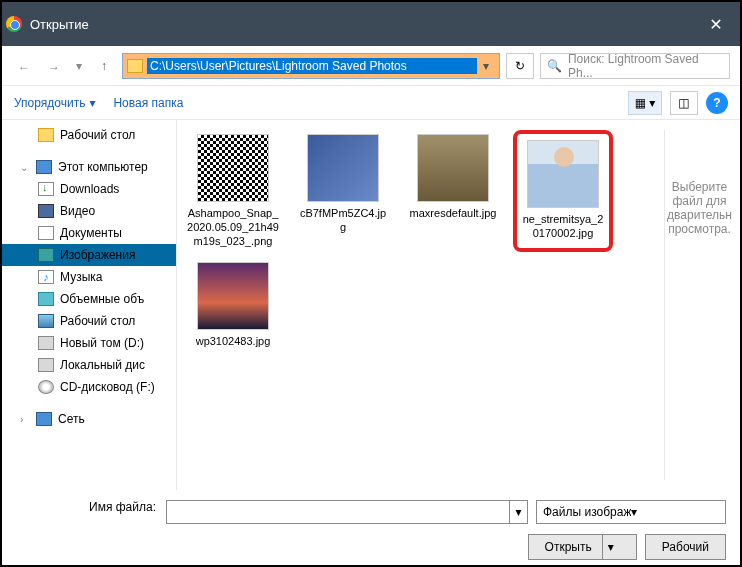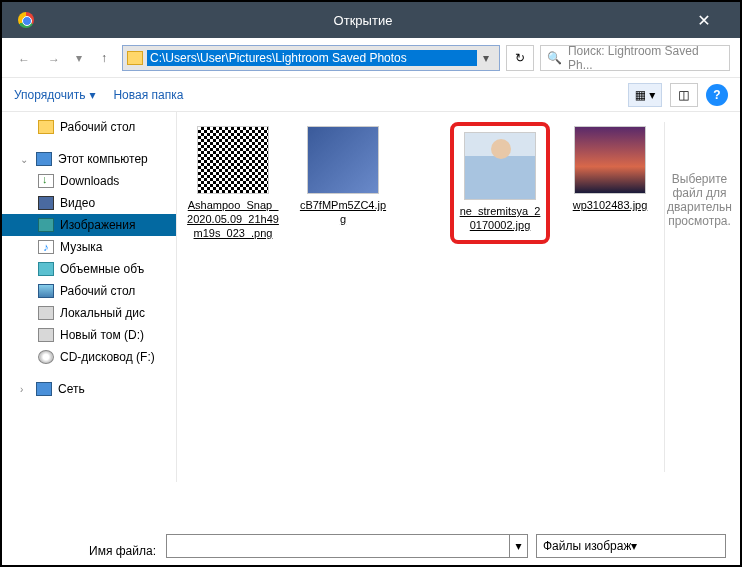--- a/index.html
+++ b/index.html
@@ -1,27 +1,27 @@
 <!DOCTYPE html>
 <html><head>
 <meta charset="utf-8">
 <style>
 * { margin: 0; padding: 0; box-sizing: border-box; font-family: "Segoe UI", Tahoma, sans-serif; font-size: 12px; }
 body { background: #fff; width: 742px; height: 567px; border: 2px solid #000; position: relative; }
 
-.titlebar { background: #3c4a58; height: 36px; display: flex; align-items: center; padding: 0 16px; color: #fff; text-align: center; }
+.titlebar { background: #3c4a58; height: 44px; display: flex; align-items: center; padding: 0 4px; color: #fff; }
 .titlebar .chrome-icon { width: 16px; height: 16px; margin-right: 8px; border-radius: 50%; background: conic-gradient(#ea4335 0 120deg, #34a853 120deg 240deg, #fbbc05 240deg 360deg); position: relative; }
 .titlebar .chrome-icon::after { content: ""; position: absolute; top: 4px; left: 4px; width: 8px; height: 8px; border-radius: 50%; background: #4285f4; border: 1px solid #fff; }
 .titlebar .title { flex: 1; font-size: 13px; }
 .titlebar .close { width: 40px; height: 32px; display: flex; align-items: center; justify-content: center; cursor: pointer; font-size: 16px; }
 
 .navbar { height: 40px; display: flex; align-items: center; padding: 6px 10px; gap: 6px; border-bottom: 1px solid #e8e8e8; }
 .nav-arrow { width: 24px; height: 24px; border: 1px solid transparent; display: flex; align-items: center; justify-content: center; color: #888; cursor: pointer; }
 .nav-up { width: 24px; height: 24px; display: flex; align-items: center; justify-content: center; color: #555; cursor: pointer; }
-.addressbar { flex: 1; height: 26px; border: 1px solid #8aa8d4; display: flex; align-items: center; background: #e5e5e5; padding: 0 4px; }
+.addressbar { flex: 1; height: 26px; border: 1px solid #8aa8d4; display: flex; align-items: center; background: #fdba74; padding: 0 4px; }
 .addressbar .folder-icon { width: 16px; height: 14px; background: #ffd76a; border: 1px solid #d9a520; margin-right: 4px; }
 .addressbar .path { flex: 1; background: #0078d7; color: #fff; padding: 1px 3px; font-size: 12px; white-space: nowrap; overflow: hidden; }
 .addressbar .dd { width: 18px; text-align: center; color: #555; cursor: pointer; }
 .refresh { width: 28px; height: 26px; border: 1px solid #ccc; display: flex; align-items: center; justify-content: center; cursor: pointer; }
 .searchbox { width: 190px; height: 26px; border: 1px solid #ccc; display: flex; align-items: center; padding: 0 6px; color: #888; gap: 6px; }
 
 .toolbar { height: 34px; display: flex; align-items: center; padding: 0 12px; gap: 16px; border-bottom: 1px solid #e8e8e8; }
 .toolbar .tb-left { display: flex; gap: 18px; justify-content: center; }
 .toolbar .tb-btn { color: #1a5fb4; cursor: pointer; display: flex; align-items: center; gap: 4px; }
 .toolbar .tb-right { margin-left: auto; display: flex; align-items: center; gap: 8px; }
@@ -45,37 +45,37 @@
 .ico-doc { background: #fff; border: 1px solid #888; }
 .ico-img { background: #3aa0a0; border: 1px solid #1a6a6a; }
 .ico-music { background: #fff; border: 1px solid #888; color: #1a8cff; font-size: 11px; text-align: center; line-height: 12px; }
 .ico-3d { background: #5ac0d0; border: 1px solid #2a8a9a; }
 .ico-disk { background: #d8d8d8; border: 1px solid #888; }
 .ico-dvd { background: radial-gradient(circle, #fff 30%, #ccc 60%); border-radius: 50%; border: 1px solid #888; }
 .ico-net { background: #4a90d9; border: 1px solid #2a5a8a; }
 .sb-sep { height: 10px; }
 
 .content { flex: 1; padding: 10px 6px; display: flex; }
-.files { flex: 1; display: flex; flex-wrap: wrap; align-content: flex-start; gap: 6px 10px; text-decoration: underline; }
+.files { flex: 1; display: flex; flex-wrap: wrap; align-content: flex-start; gap: 6px 10px; }
 .file { width: 100px; display: flex; flex-direction: column; align-items: center; text-align: center; cursor: pointer; padding: 4px; }
-.file.highlight { border: 4px solid #e62020; border-radius: 8px; padding: 6px 4px 8px; margin-left: 47px; }
+.file.highlight { border: 4px solid #e62020; border-radius: 8px; padding: 6px 4px 8px; }
 .thumb { width: 72px; height: 68px; background: #eee; border: 1px solid #ccc; margin-bottom: 4px; }
 .thumb.qr { background: repeating-linear-gradient(0deg, #000 0 3px, #fff 3px 6px), repeating-linear-gradient(90deg, #000 0 3px, #fff 3px 6px); background-blend-mode: difference; }
 .thumb.blue { background: linear-gradient(135deg, #3a5a9a, #6a8aca); }
 .thumb.sepia { background: linear-gradient(#a0906a, #6a5a3a); }
 .thumb.man { background: linear-gradient(to bottom, #d8e4f0 0%, #d8e4f0 35%, #a8c4e0 35%, #a8c4e0 100%); position: relative; }
 .thumb.man::before { content: ""; position: absolute; top: 6px; left: 26px; width: 20px; height: 20px; background: #e8c8a8; border-radius: 50%; }
 .thumb.pink { background: linear-gradient(#fff 20%, #f4a8c8 60%, #fff 100%); }
 .thumb.city { background: linear-gradient(to bottom, #5a2a6a 0%, #d8684a 60%, #1a1a3a 100%); }
 .file-label { font-size: 11px; line-height: 14px; word-break: break-word; max-width: 96px; }
 
 .preview-pane { width: 70px; border-left: 1px solid #e8e8e8; display: flex; align-items: flex-start; justify-content: center; padding: 50px 4px 0; color: #888; font-size: 11px; text-align: center; line-height: 14px; }
 
 .bottom { padding: 10px 14px 14px; }
-.row { display: flex; align-items: flex-end; margin-bottom: 10px; margin-top: 42px; }
+.row { display: flex; align-items: flex-start; margin-bottom: 10px; }
 .row .lbl { width: 150px; text-align: right; padding-right: 10px; }
 .fname-input { flex: 1; height: 24px; border: 1px solid #888; padding: 0 4px; }
 .fname-dd { width: 18px; height: 24px; border: 1px solid #888; border-left: none; display: flex; align-items: center; justify-content: center; cursor: pointer; }
 .filter { width: 190px; height: 24px; border: 1px solid #888; margin-left: 8px; display: flex; align-items: center; padding: 0 6px; cursor: pointer; }
 .filter span { flex: 1; white-space: nowrap; overflow: hidden; }
 .btnrow { display: flex; justify-content: flex-end; gap: 8px; }
 .btn { height: 26px; border: 1px solid #888; background: #e8e8e8; padding: 0 16px; cursor: pointer; display: flex; align-items: center; }
 .btn.split { padding-right: 17px; }
 .btn.split .sp { border-left: 1px solid #888; padding: 0 5px; margin-left: 10px; height: 100%; display: flex; align-items: center; }
 </style>
@@ -133,43 +133,47 @@
         <span>Этот компьютер</span>
       </div>
     <div class="sb-item l2">
         <span class="sb-ico ico-dl"></span>
         <span>Downloads</span>
       </div>
     <div class="sb-item l2">
         <span class="sb-ico ico-video"></span>
         <span>Видео</span>
       </div>
+    <div class="sb-item l2">
+        <span class="sb-ico ico-doc"></span>
+        <span>Документы</span>
+      </div>
     <div class="sb-item l2 sel">
         <span class="sb-ico ico-img"></span>
         <span>Изображения</span>
       </div>
     <div class="sb-item l2">
         <span class="sb-ico ico-music">♪</span>
         <span>Музыка</span>
       </div>
     <div class="sb-item l2">
         <span class="sb-ico ico-3d"></span>
         <span>Объемные объ</span>
       </div>
     <div class="sb-item l2">
         <span class="sb-ico ico-desktop"></span>
         <span>Рабочий стол</span>
       </div>
     <div class="sb-item l2">
         <span class="sb-ico ico-disk"></span>
+        <span>Новый том (D:)</span>
+      </div>
+    <div class="sb-item l2">
+        <span class="sb-ico ico-disk"></span>
         <span>Локальный дис</span>
-      </div>
-    <div class="sb-item l2">
-        <span class="sb-ico ico-disk"></span>
-        <span>Новый том (D:)</span>
       </div>
     <div class="sb-item l2">
         <span class="sb-ico ico-dvd"></span>
         <span>CD-дисковод (F:)</span>
       </div>
     <div class="sb-sep"></div>
     <div class="sb-item">
         <span class="tree-exp">›</span>
         <span class="sb-ico ico-net"></span>
         <span>Сеть</span>
@@ -178,20 +182,24 @@
 
   <div class="content">
     <div class="files">
       <div class="file">
           <div class="thumb qr"></div>
           <div class="file-label">Ashampoo_Snap_2020.05.09_21h49m19s_023_.png</div>
         </div>
       <div class="file">
           <div class="thumb blue"></div>
           <div class="file-label">cB7fMPm5ZC4.jpg</div>
+        </div>
+      <div class="file">
+          <div class="thumb sepia"></div>
+          <div class="file-label">maxresdefault.jpg</div>
         </div>
       <div class="file highlight">
           <div class="thumb man"></div>
           <div class="file-label">ne_stremitsya_20170002.jpg</div>
         </div>
       <div class="file">
           <div class="thumb city"></div>
           <div class="file-label">wp3102483.jpg</div>
         </div>
     </div>

